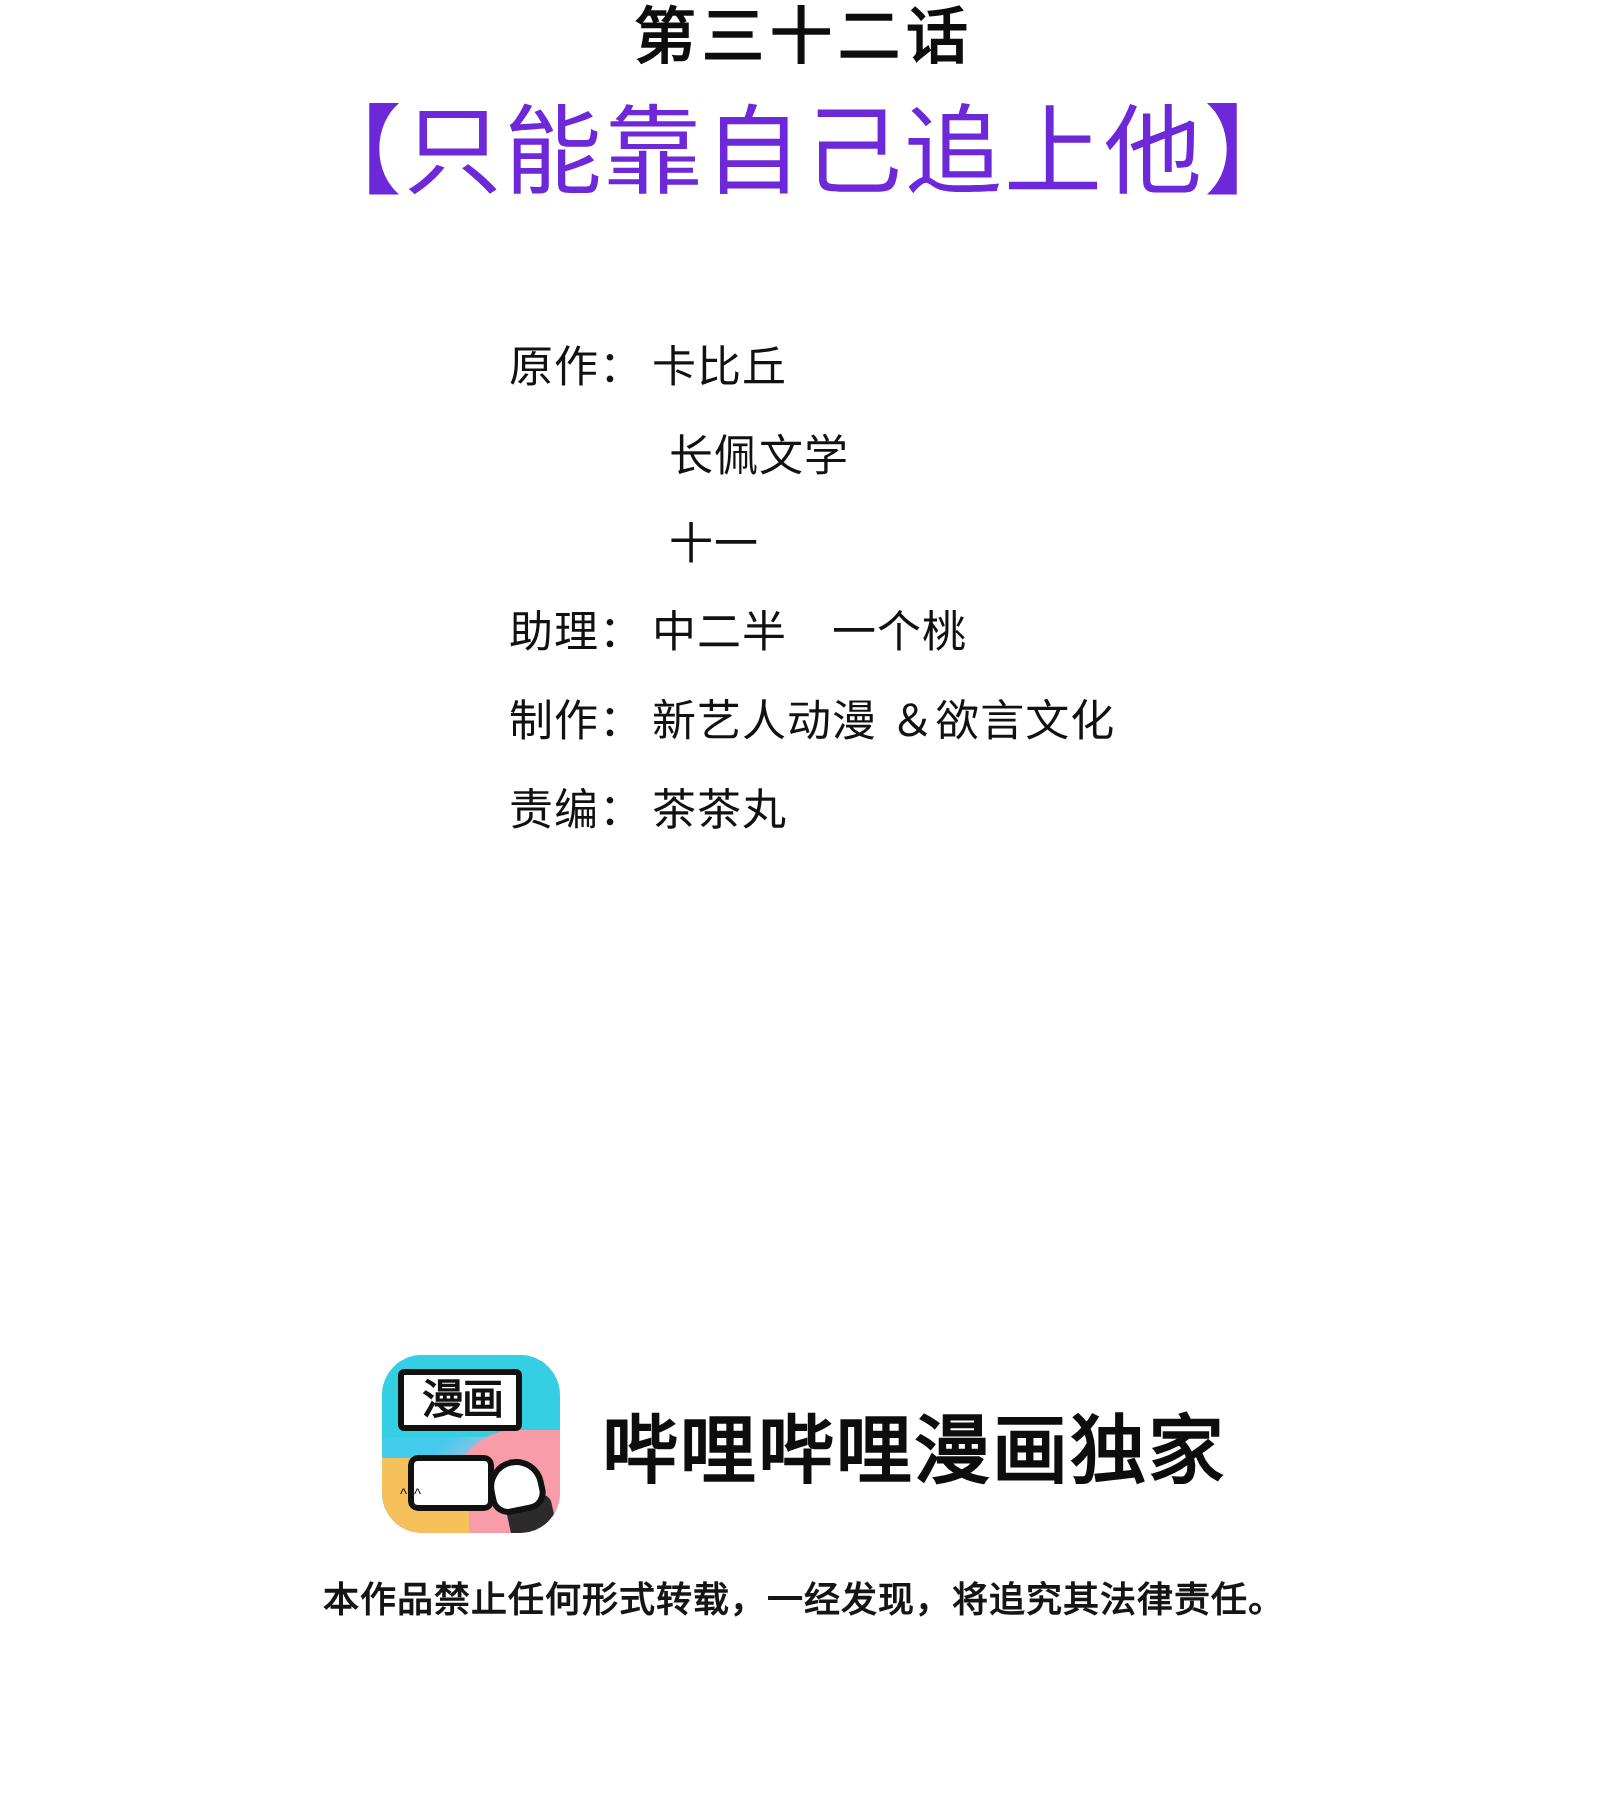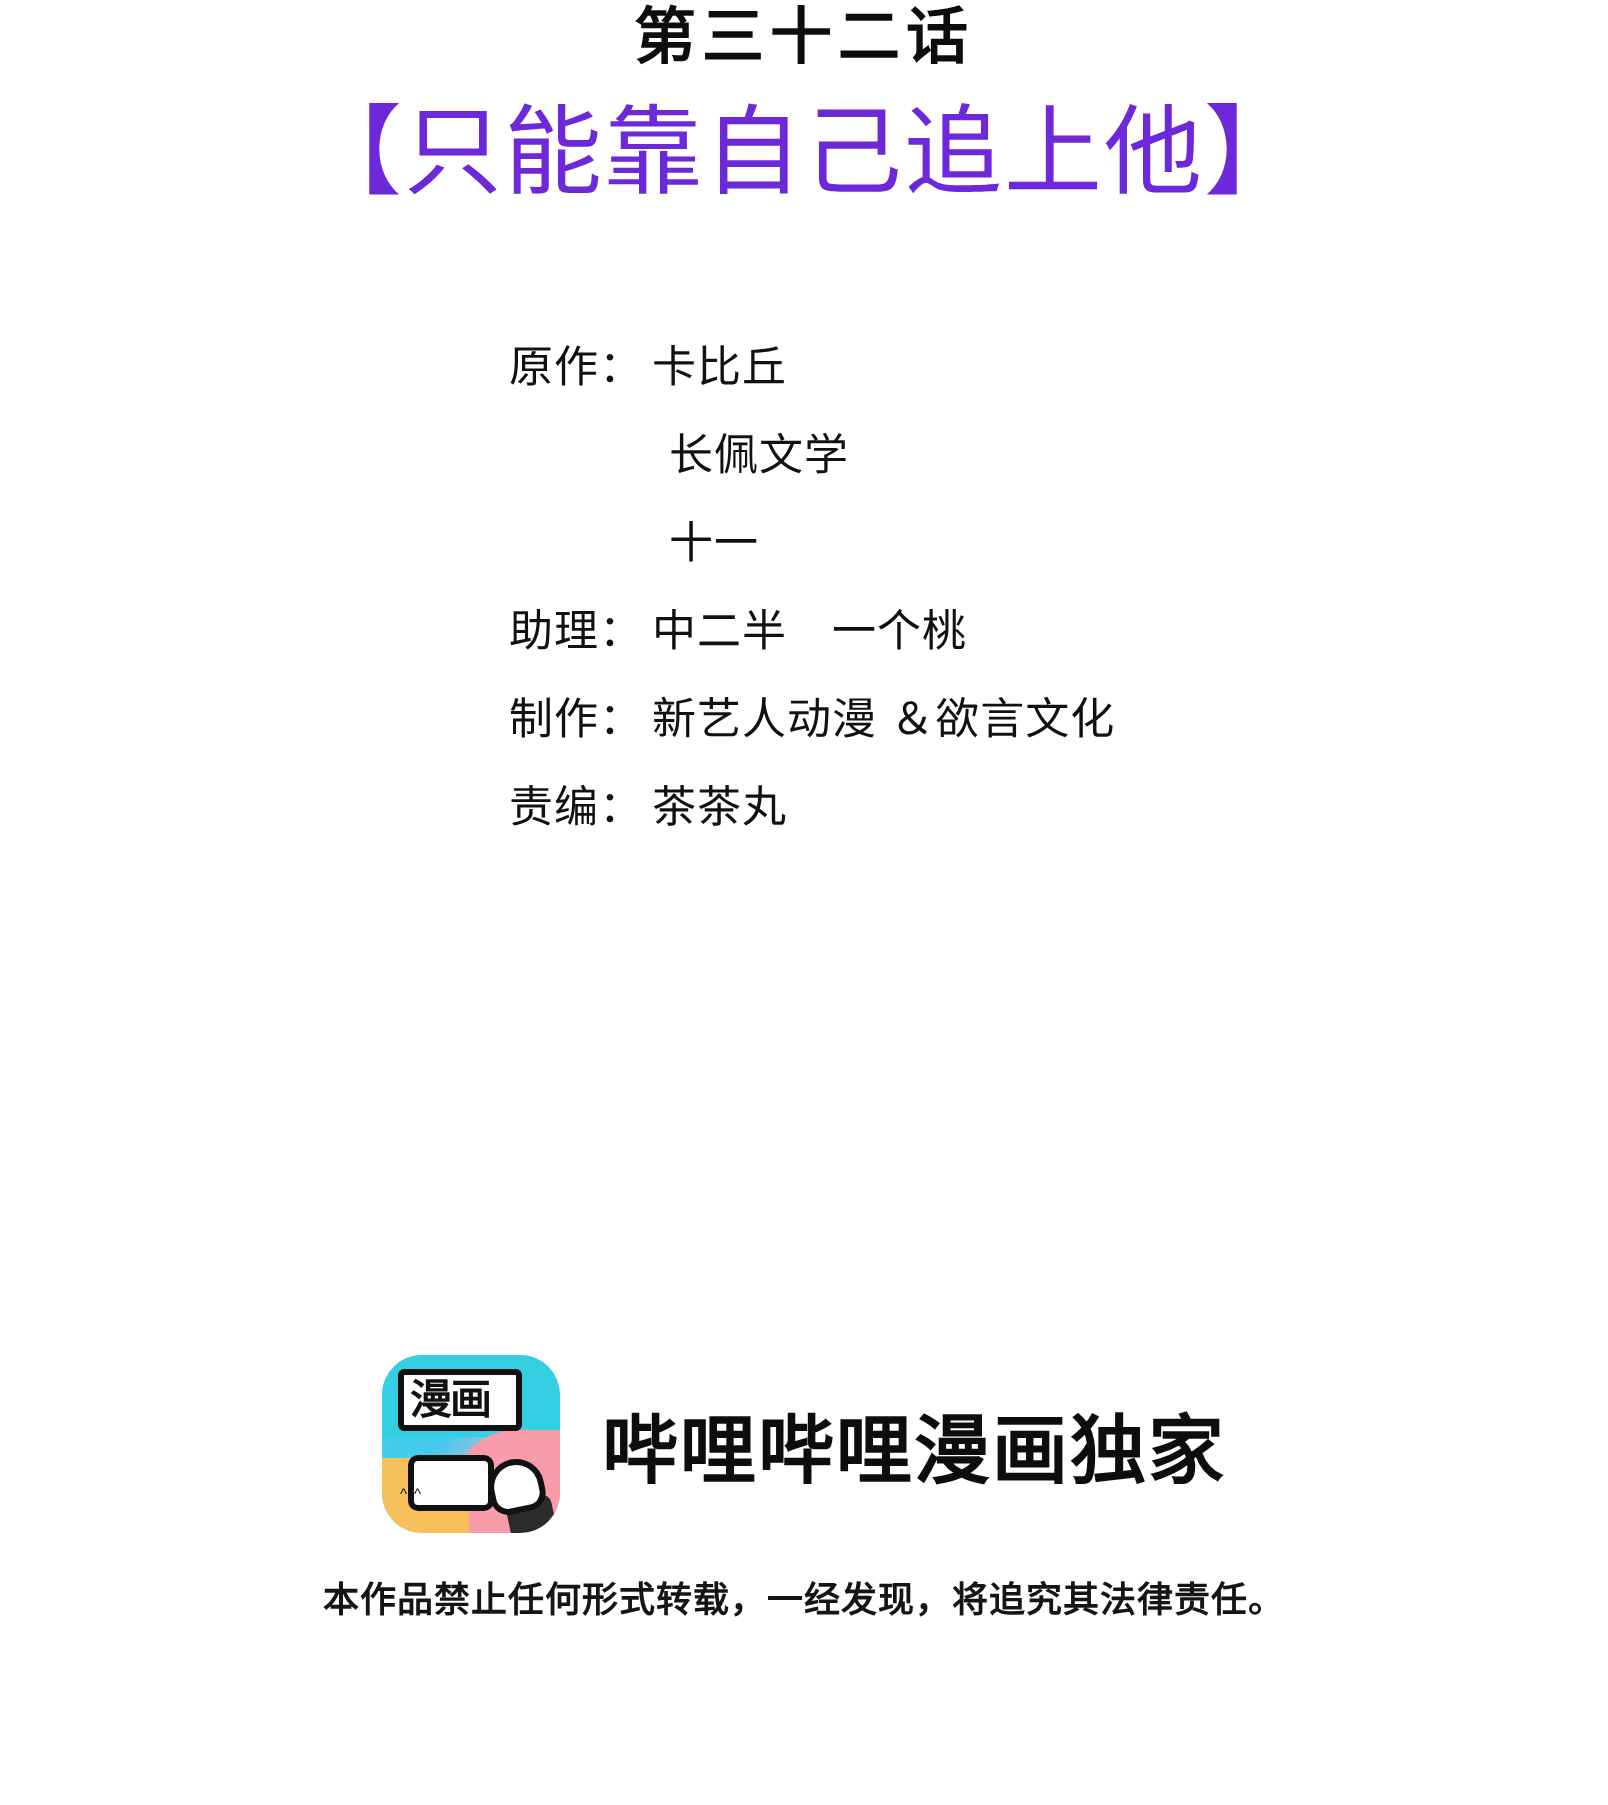--- a/index.html
+++ b/index.html
@@ -67,20 +67,21 @@
     align-items: baseline;
     font-size: 44px;
     line-height: 1.0;
     color: #111111;
     margin-bottom: 44px;
     white-space: nowrap;
   }
   .credit-label {
     font-weight: 400;
     letter-spacing: 1px;
+    font-family: Liberation Serif, serif;
   }
   .credit-value {
     font-weight: 400;
     letter-spacing: 1px;
     margin-left: 8px;
   }
   .credit-row.indented {
     padding-left: 152px;
     text-align: center;
   }
@@ -131,21 +132,21 @@
     position: absolute;
     left: 16px; top: 14px;
     width: 124px; height: 62px;
     background: #ffffff;
     border: 6px solid #111111;
     border-radius: 6px;
     box-sizing: border-box;
   }
   .brand-logo .speech-text {
     position: absolute;
-    left: 10px;
+    left: 22px;
     top: 18px;
     width: 116px;
     height: 54px;
     font-size: 42px;
     font-weight: 700;
     line-height: 54px;
     text-align: center;
     color: #111111;
     letter-spacing: -2px;
   }

